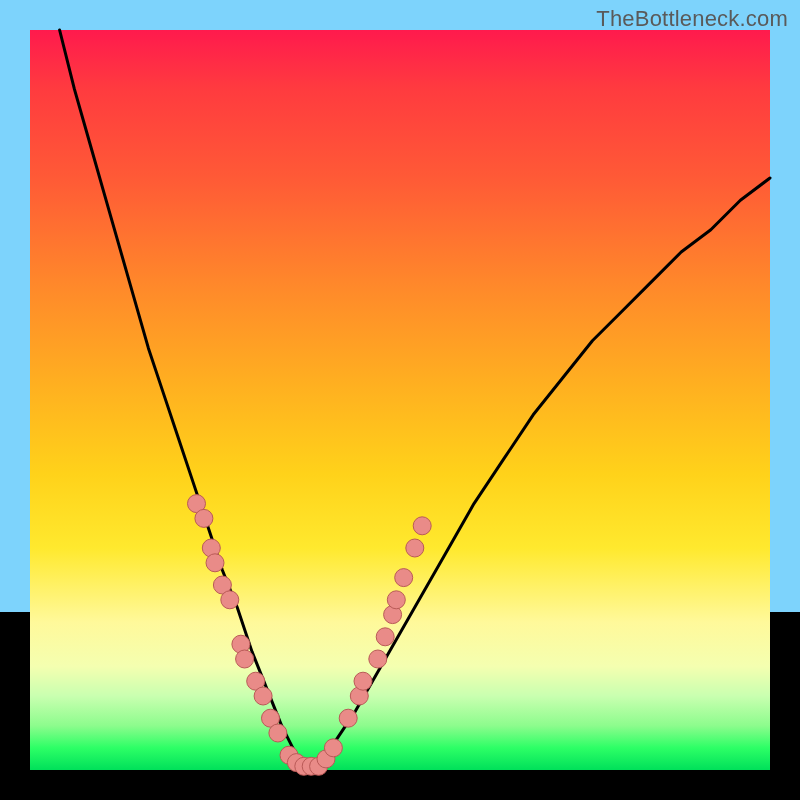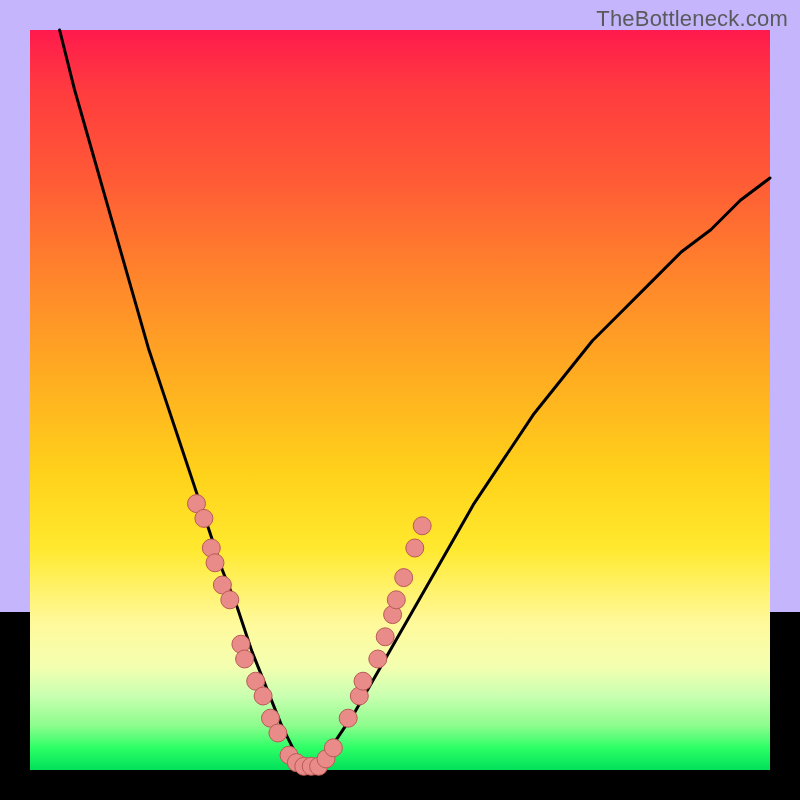--- a/index.html
+++ b/index.html
@@ -10,21 +10,21 @@
     overflow: hidden;
     background: #000;
     font-family: Arial, Helvetica, sans-serif;
   }
   .frame {
     position: absolute;
     left: 0;
     top: 0;
     width: 800px;
     height: 612px;
-    background: #c4b5fd;
+    background: #7dd3fc;
   }
   .plot {
     position: absolute;
     left: 30px;
     top: 30px;
     width: 740px;
     height: 740px;
     
     background: linear-gradient(to bottom,
       #ff1a4d 0%,

